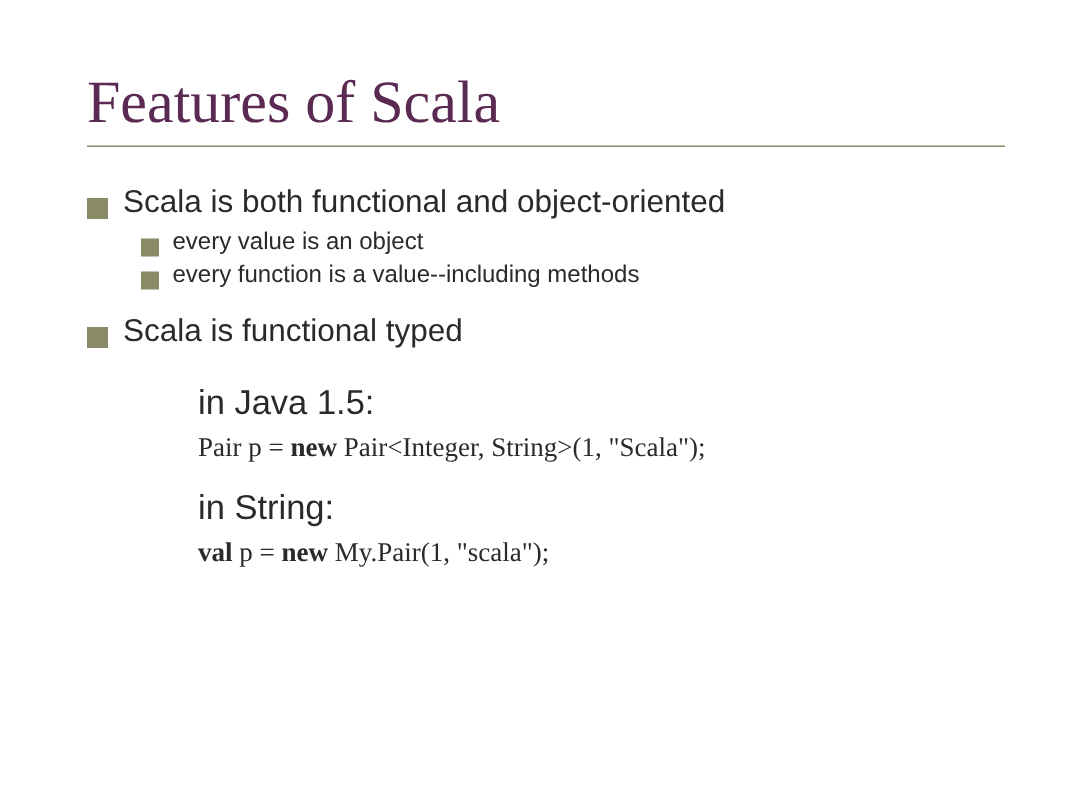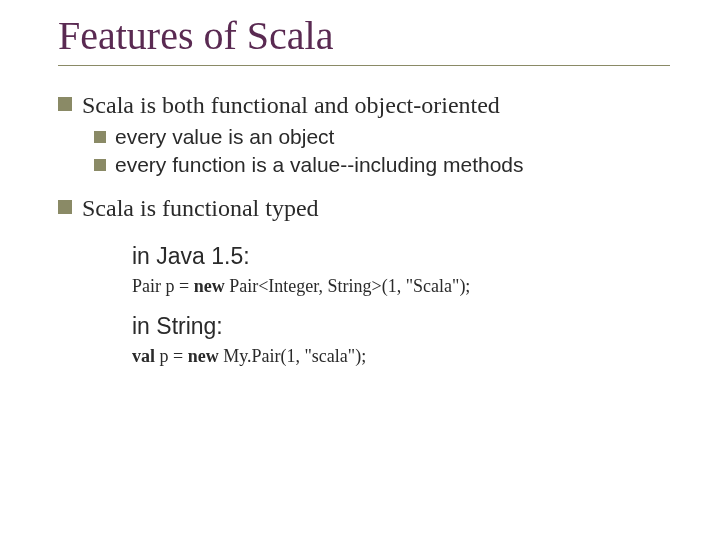--- a/index.html
+++ b/index.html
@@ -9,46 +9,45 @@
     height: 540px;
     background: #ffffff;
     font-family: Verdana, Geneva, sans-serif;
     color: #2a2a2a;
     overflow: hidden;
   }
   .slide {
     box-sizing: border-box;
     width: 720px;
     height: 540px;
-    padding: 12px 50px 20px 58px;
+    padding: 44px 50px 20px 58px;
   }
   .title {
     font-family: "Times New Roman", Times, serif;
     font-size: 40px;
     font-weight: 400;
     color: #5a2a52;
     margin: 0 0 6px 0;
   }
   .rule {
     border: none;
     border-top: 1.5px solid #8a8a66;
     margin: 0 0 24px 0;
   }
   .l1 {
     display: flex;
-    align-items: flex-start;
-    font-size: 24px;
+    align-items: center;
+    font-size: 21px;
     margin: 6px 0 4px 0;
     line-height: 1.25;
-    font-family: Liberation Serif, serif;
   }
   .l2 {
     display: flex;
     align-items: flex-start;
-    font-size: 21px;
+    font-size: 16px;
     margin: 2px 0 2px 36px;
     line-height: 1.25;
     text-align: right;
   }
   .bullet {
     display: inline-block;
     width: 14px;
     height: 14px;
     background: #8a8a66;
     flex-shrink: 0;

